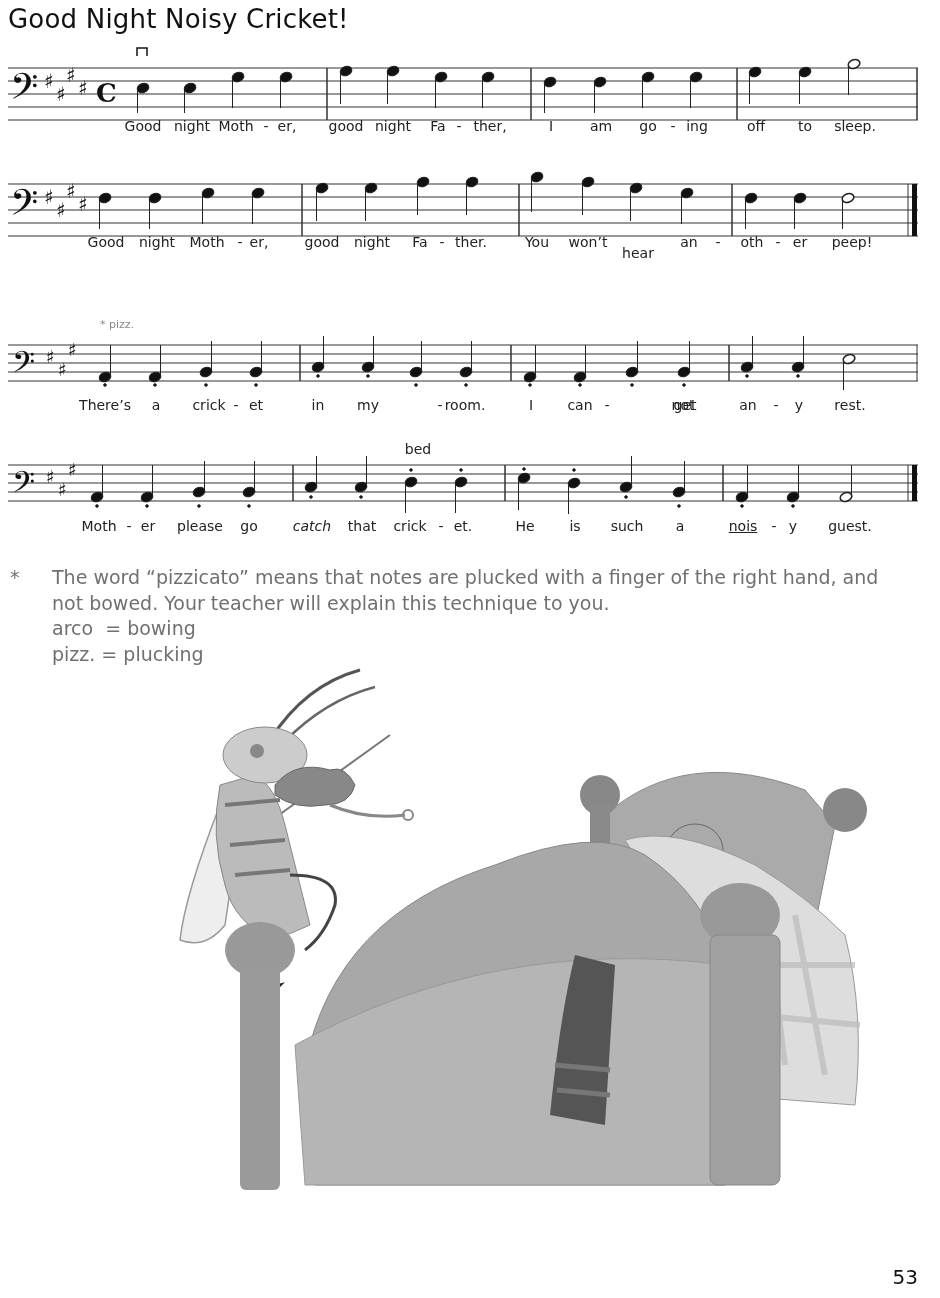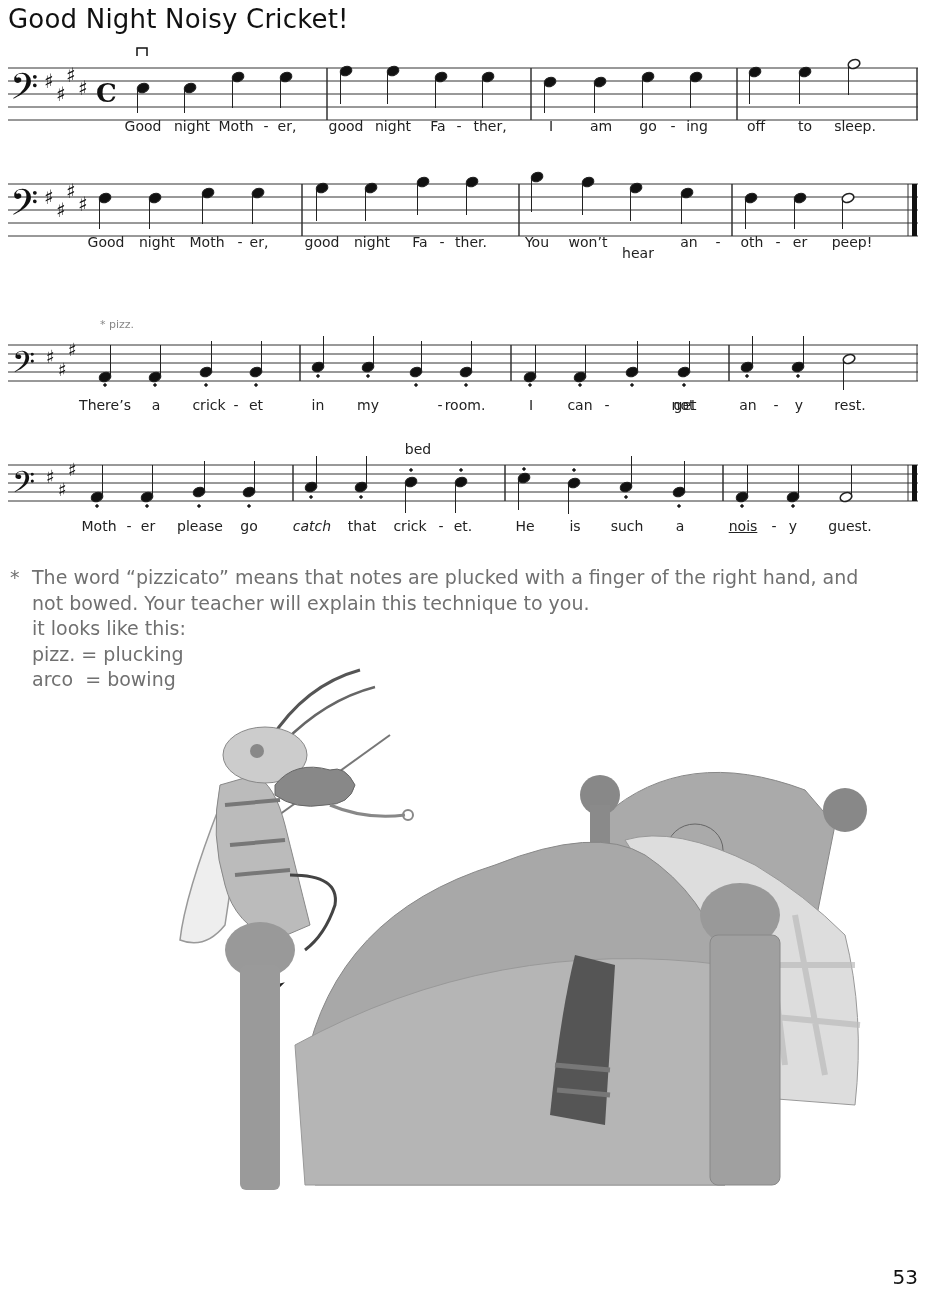--- a/index.html
+++ b/index.html
@@ -5,21 +5,21 @@
   html,body{margin:0;padding:0;background:#fff;}
   body{width:940px;height:1298px;position:relative;overflow:hidden;font-family:"DejaVu Sans","Liberation Sans",sans-serif;color:#111;}
   .title{position:absolute;left:8px;top:4px;font-size:26px;color:#111;letter-spacing:0.2px;}
   .system{position:absolute;left:0;width:940px;}
   .system svg{position:absolute;left:0;top:0;}
   .lyric{position:absolute;font-size:14px;color:#222;white-space:nowrap;transform:translateX(-50%);}
   .pizz{position:absolute;font-size:11px;color:#888;white-space:nowrap;}
   .note-text{position:absolute;left:10px;top:565px;width:910px;font-size:19px;line-height:25.5px;color:#707070;}
   .note-text .star{position:absolute;left:0;top:0;}
   .note-text .lines{margin-left:22px;}
-  .note-text .line{display:block;white-space:nowrap;}
+  .note-text .line{display:block;white-space:nowrap;margin-left:20px;}
   .illustration{position:absolute;left:165px;top:665px;width:730px;height:530px;}
   .page-number{position:absolute;right:22px;top:1265px;font-size:20px;color:#111;}
 </style>
 </head>
 <body>
 
 <div class="title">Good Night Noisy Cricket!</div>
 
 <div class="system" style="top:40px;height:110px;">
   <svg width="940" height="110">
@@ -356,23 +356,22 @@
   <span class="lyric" style="left:774px;top:78px;">-</span>
   <span class="lyric" style="left:793px;top:78px;">y</span>
   <span class="lyric" style="left:850px;top:78px;">guest.</span>
 </div>
 
 <div class="note-text">
   <span class="star">*</span>
   <div class="lines">
     <span class="line">The word “pizzicato” means that notes are plucked with a finger of the right hand, and</span>
     <span class="line">not bowed. Your teacher will explain this technique to you.</span>
-    <span class="line">it looks like this:</span>
+    <span class="line" style="white-space:pre;">arco  = bowing</span>
     <span class="line" style="white-space:pre;">pizz. = plucking</span>
-    <span class="line" style="white-space:pre;">arco  = bowing</span>
   </div>
 </div>
 
 <div class="illustration" title="Cricket playing a violin on a bedpost beside a child sleeping in bed">
   <svg width="730" height="530" viewBox="0 0 730 530">
 
     <path d="M105 75 Q140 20 195 5" stroke="#555" stroke-width="3" fill="none"></path>
     <path d="M118 78 Q160 35 210 22" stroke="#666" stroke-width="2.5" fill="none"></path>
 
     <line x1="100" y1="160" x2="225" y2="70" stroke="#777" stroke-width="2"></line>

